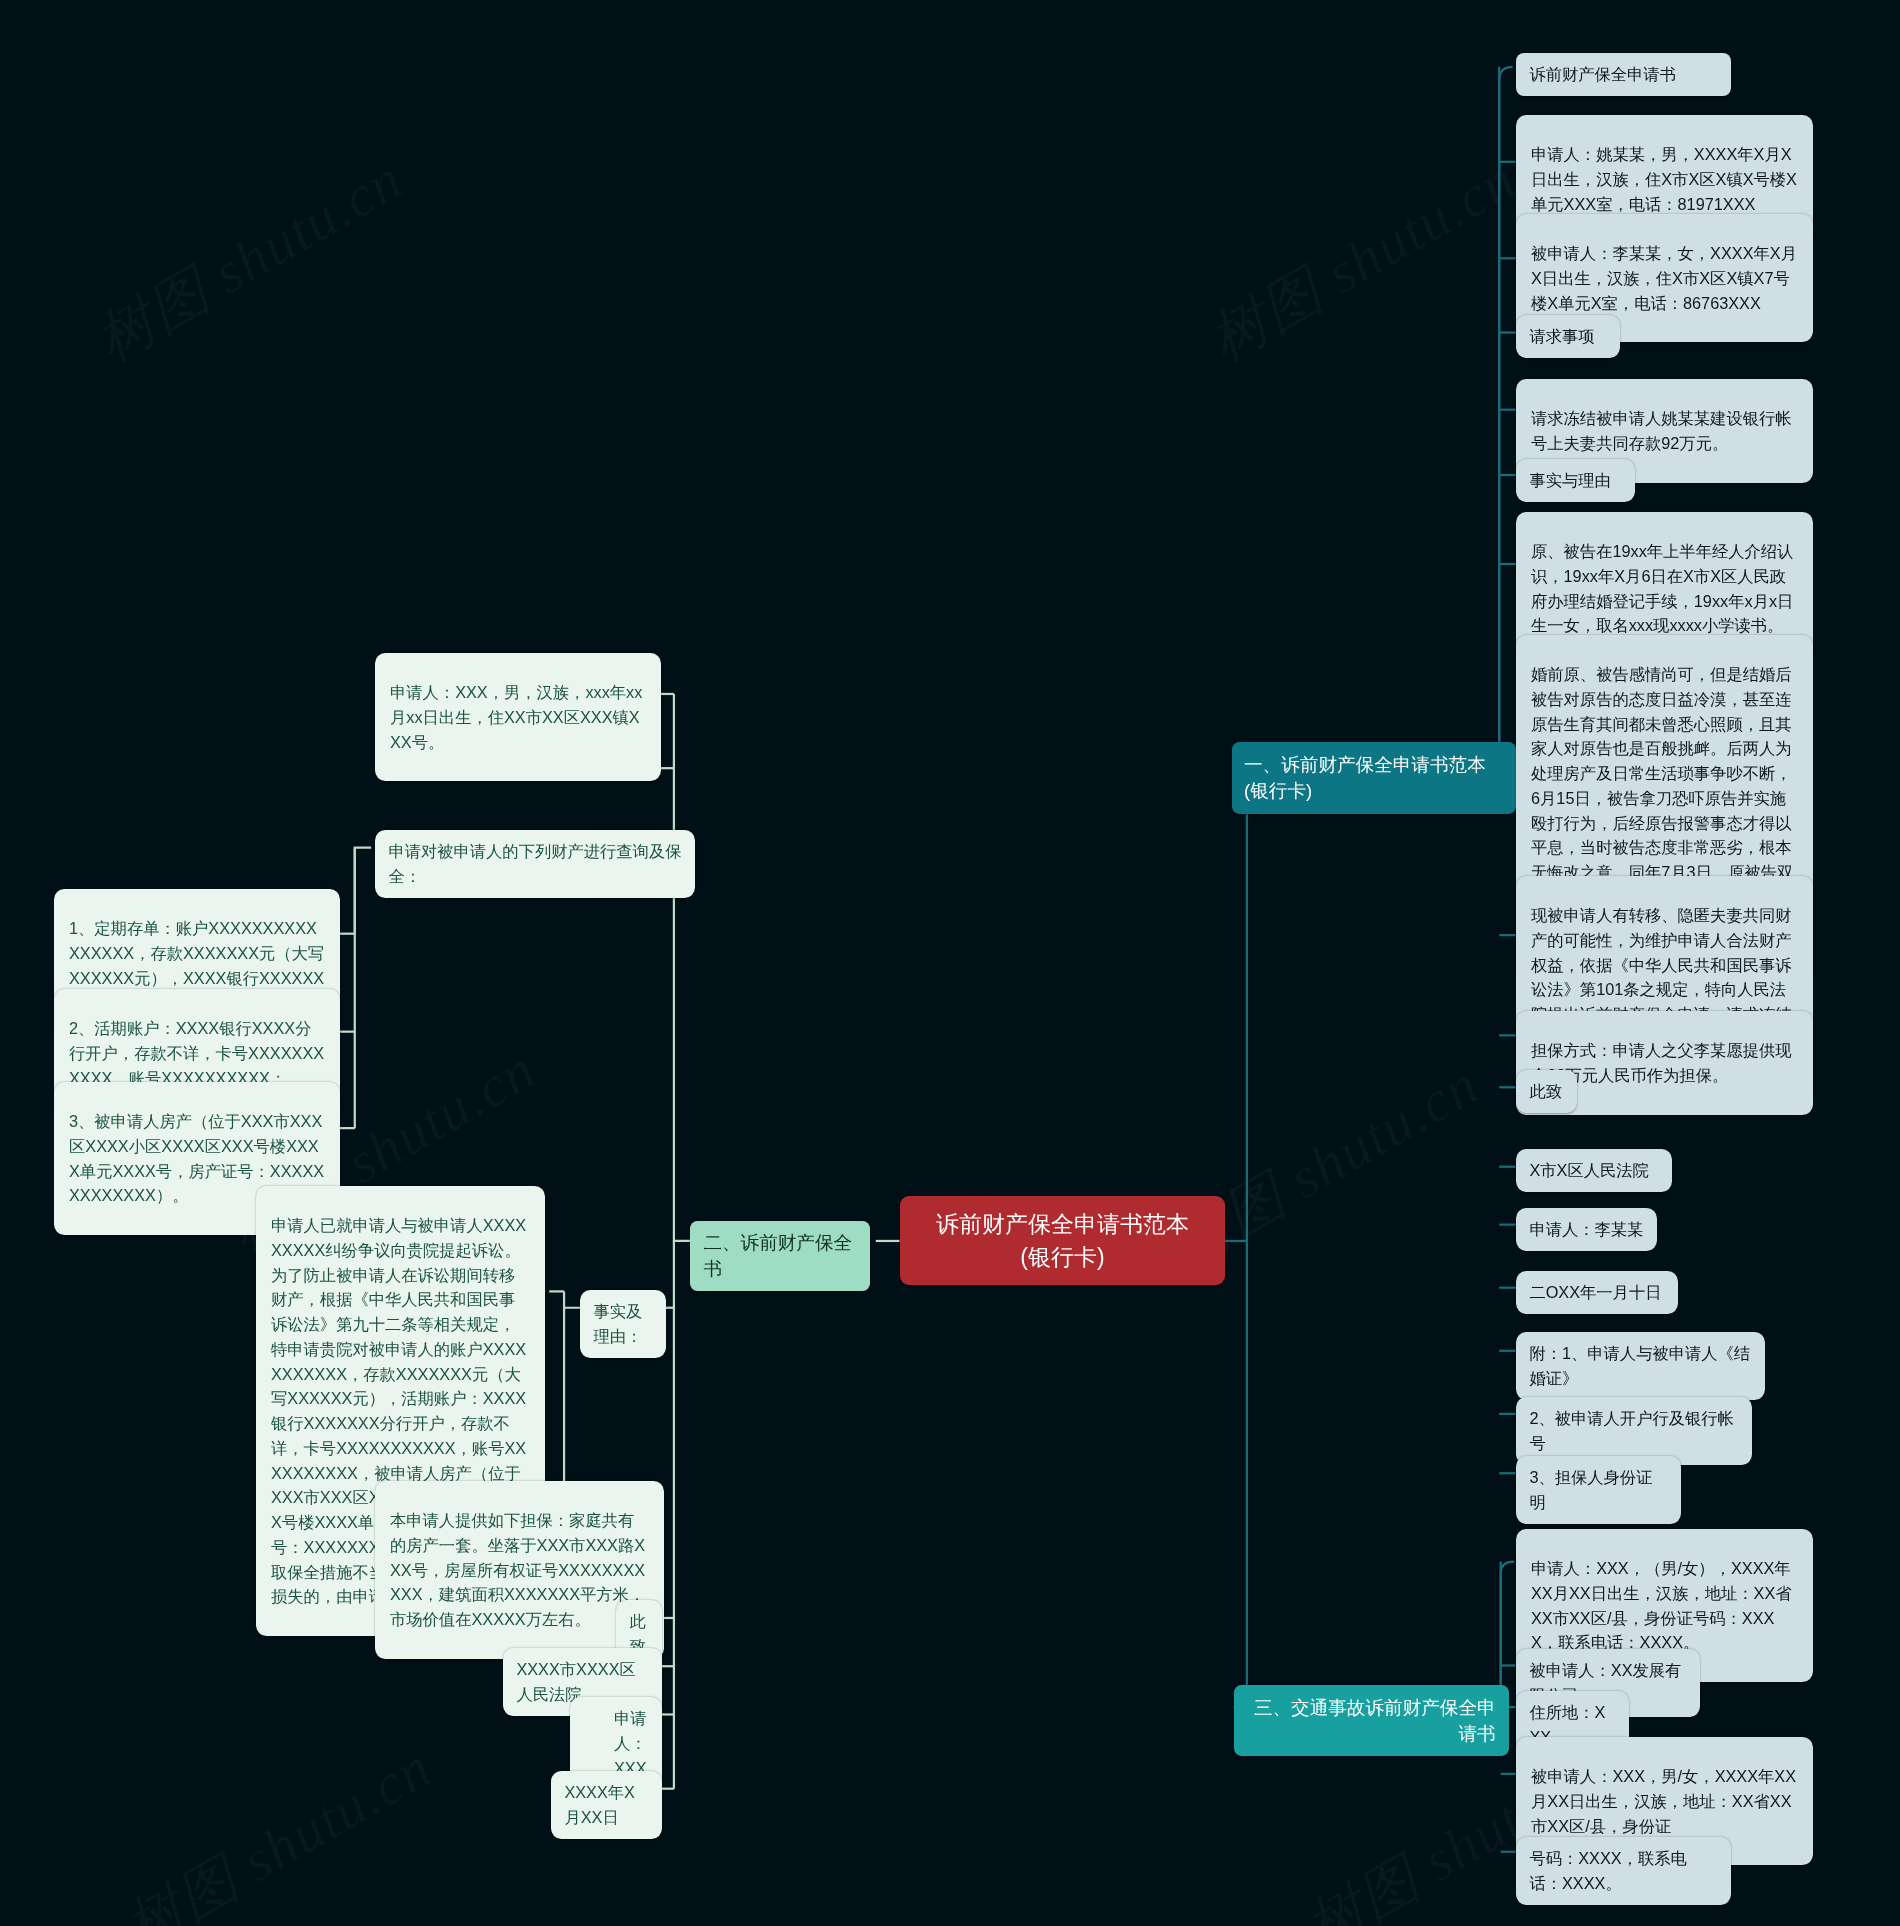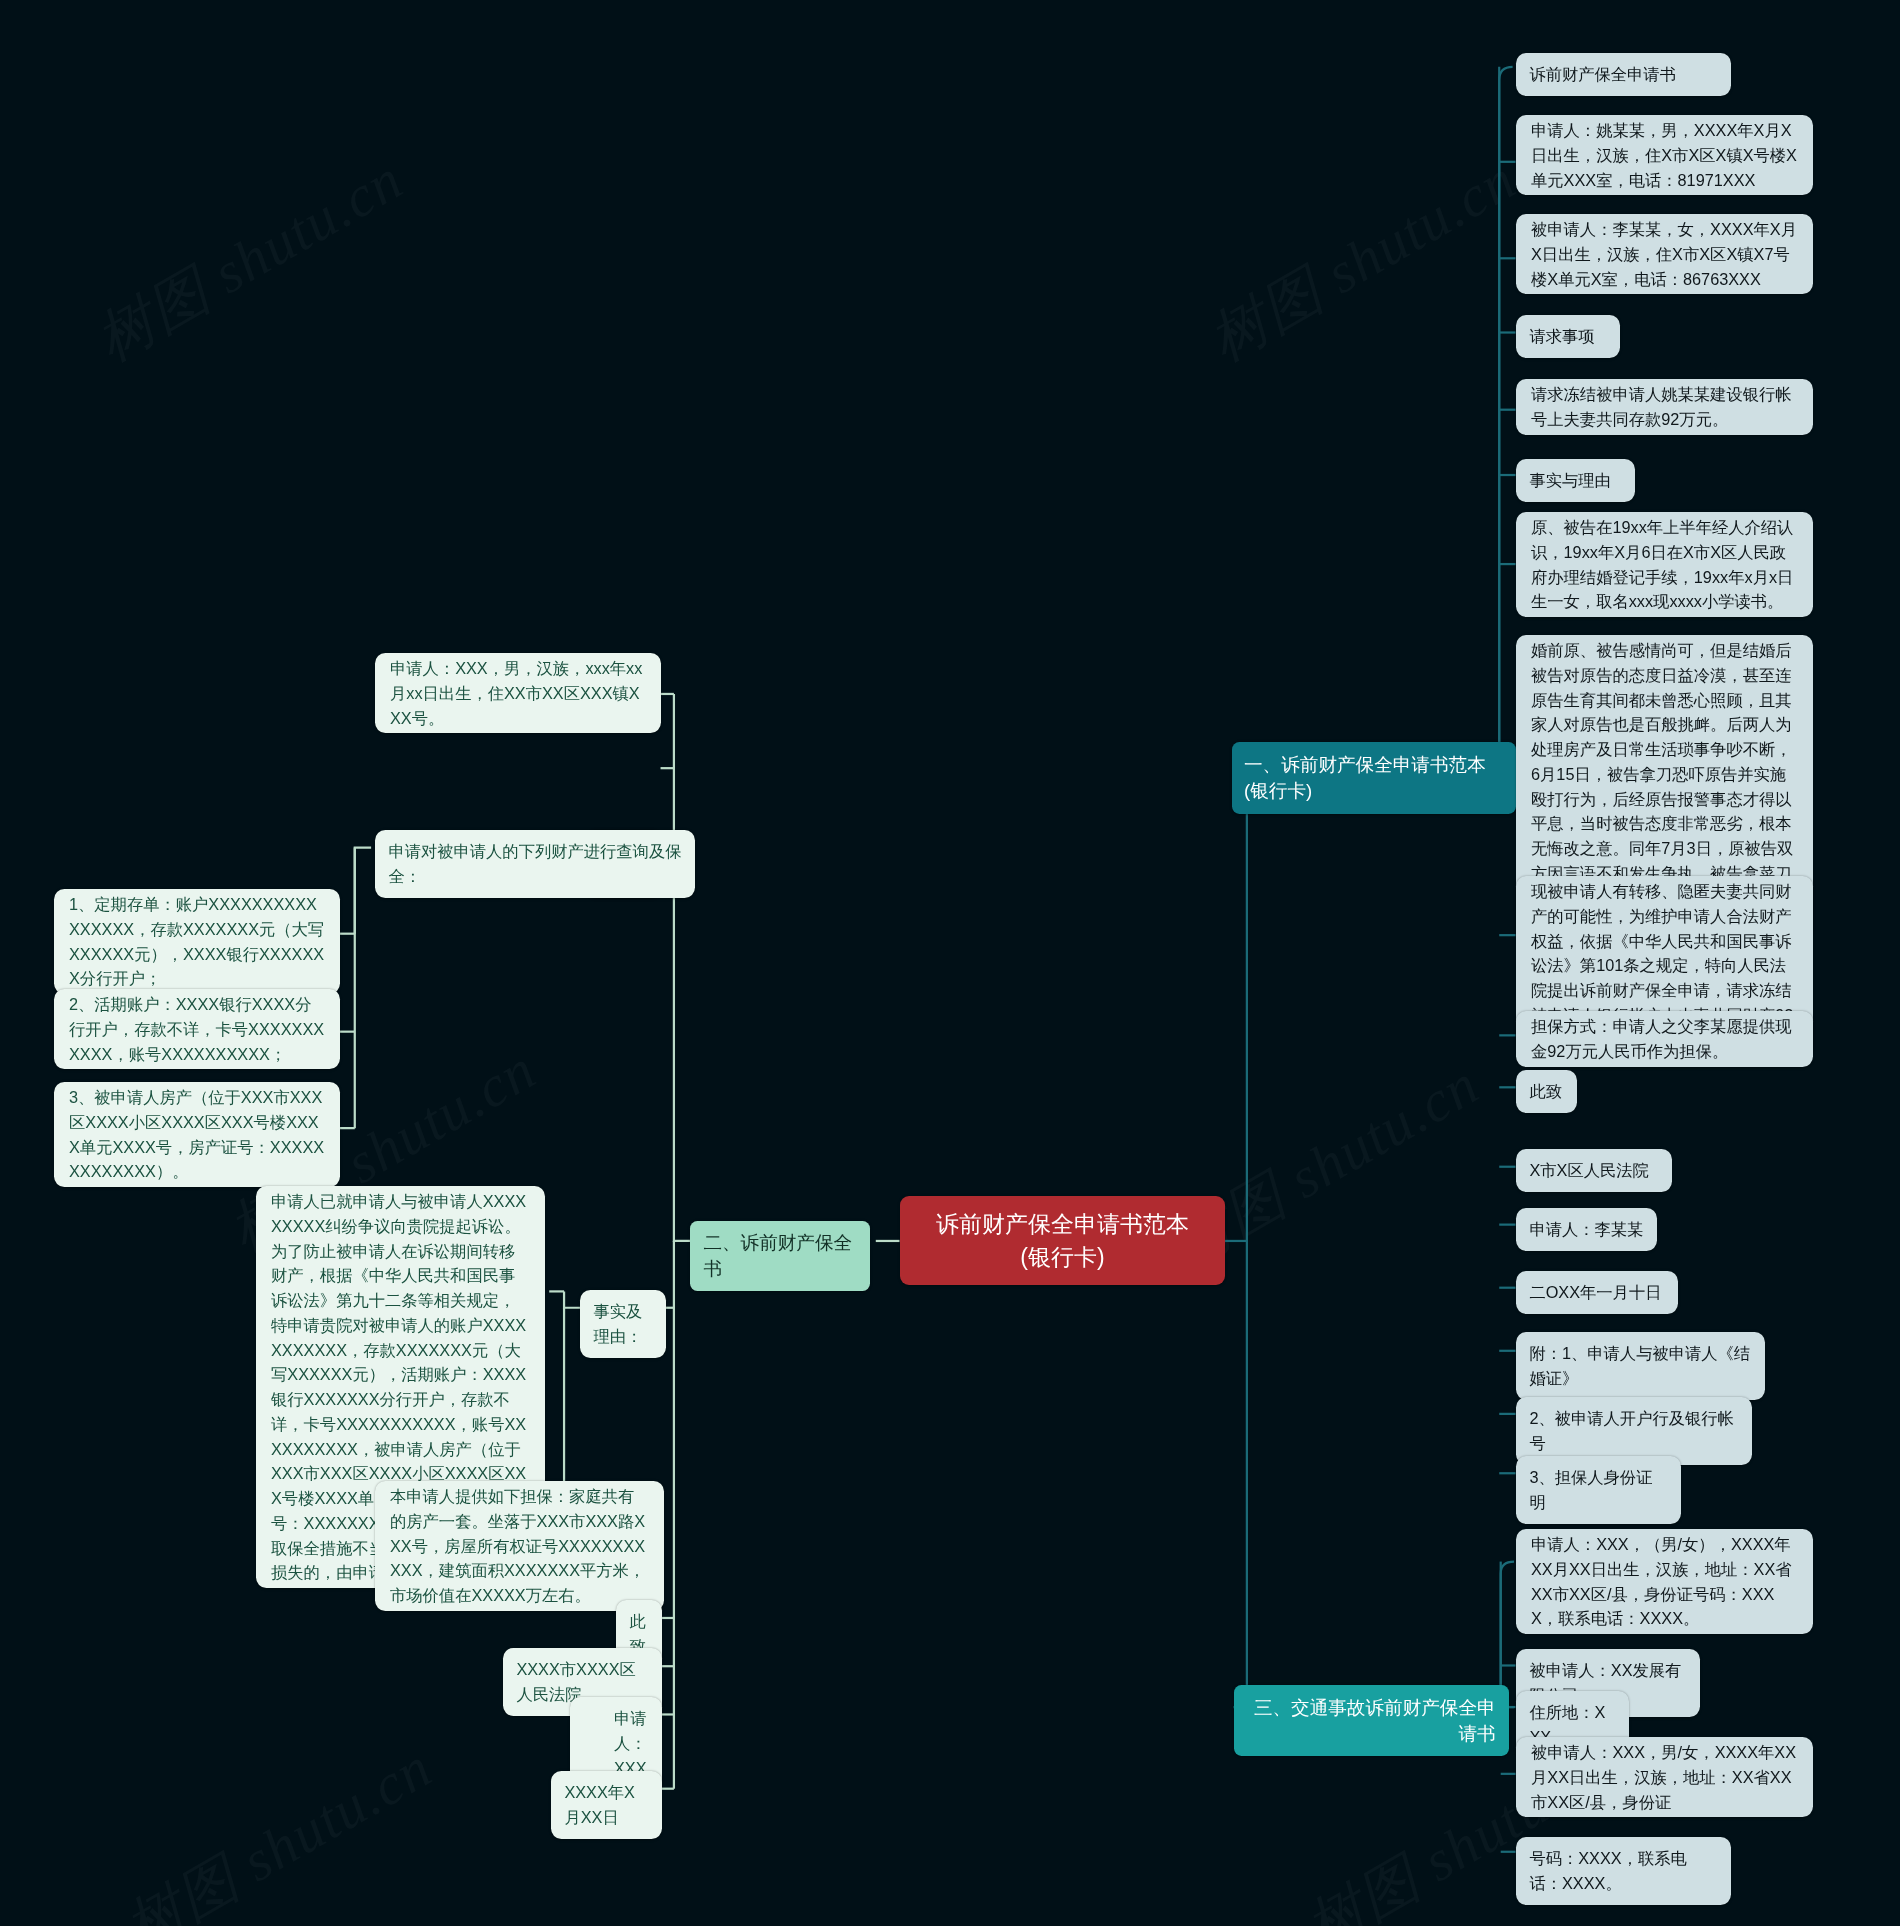--- a/index.html
+++ b/index.html
@@ -31,21 +31,21 @@
   }
   
   #links{
     position:absolute;left:0;top:0;width:1900px;height:1926px;
     pointer-events:none;
   }
   
   .node{
     position:absolute;
     border-radius:10.4px;
-    padding:3px 15px;
+    padding:27px 15px;
     line-height:1.52;
     word-break:break-all;
     white-space:normal;
     box-shadow:0 0.7px 2.2px rgba(0,0,0,.35);
   }
   
   .n-root{
     background:#b02b30;
     color:#ffffff;
     font-size:23px;
@@ -171,21 +171,21 @@
       <path d="M760,1762 V2060"></path>
       <path d="M760,1740 H740"></path>
       <path d="M760,2060 H740"></path>
     </g>
   </svg>
 
   <div class="node n-root" style="left:900px;top:1196px;width:325px;">诉前财产保全申请书范本(银行卡)</div>
 
   <div class="node n-l1-teal" style="left:1232px;top:742px;width:284px;">一、诉前财产保全申请书范本(银行卡)</div>
 
-  <div class="node n-blue n-sm" style="left:1516px;top:53px;width:215px;">诉前财产保全申请书</div>
+  <div class="node n-blue n-sm" style="left:1516px;top:53px;width:215px;border-radius:8px;">诉前财产保全申请书</div>
   <div class="node n-blue" style="left:1516px;top:115px;width:297px;">申请人：姚某某，男，XXXX年X月X日出生，汉族，住X市X区X镇X号楼X单元XXX室，电话：81971XXX</div>
   <div class="node n-blue" style="left:1516px;top:214px;width:297px;">被申请人：李某某，女，XXXX年X月X日出生，汉族，住X市X区X镇X7号楼X单元X室，电话：86763XXX</div>
   <div class="node n-blue n-sm" style="left:1516px;top:315px;width:104px;">请求事项</div>
   <div class="node n-blue" style="left:1516px;top:379px;width:297px;">请求冻结被申请人姚某某建设银行帐号上夫妻共同存款92万元。</div>
   <div class="node n-blue n-sm" style="left:1516px;top:459px;width:119px;">事实与理由</div>
   <div class="node n-blue" style="left:1516px;top:512px;width:297px;">原、被告在19xx年上半年经人介绍认识，19xx年X月6日在X市X区人民政府办理结婚登记手续，19xx年x月x日生一女，取名xxx现xxxx小学读书。</div>
   <div class="node n-blue" style="left:1516px;top:635px;width:297px;">婚前原、被告感情尚可，但是结婚后被告对原告的态度日益冷漠，甚至连原告生育其间都未曾悉心照顾，且其家人对原告也是百般挑衅。后两人为处理房产及日常生活琐事争吵不断，6月15日，被告拿刀恐吓原告并实施殴打行为，后经原告报警事态才得以平息，当时被告态度非常恶劣，根本无悔改之意。同年7月3日，原被告双方因言语不和发生争执，被告拿菜刀架到原告脖子上，至此，原告对被告彻底绝望，夫妻感情荡然无存。</div>
   <div class="node n-blue" style="left:1516px;top:876px;width:297px;">现被申请人有转移、隐匿夫妻共同财产的可能性，为维护申请人合法财产权益，依据《中华人民共和国民事诉讼法》第101条之规定，特向人民法院提出诉前财产保全申请，请求冻结被申请人银行帐户上夫妻共同财产92万元人民币。</div>
   <div class="node n-blue" style="left:1516px;top:1011px;width:297px;">担保方式：申请人之父李某愿提供现金92万元人民币作为担保。</div>
   <div class="node n-blue n-sm" style="left:1516px;top:1070px;width:61px;">此致</div>

